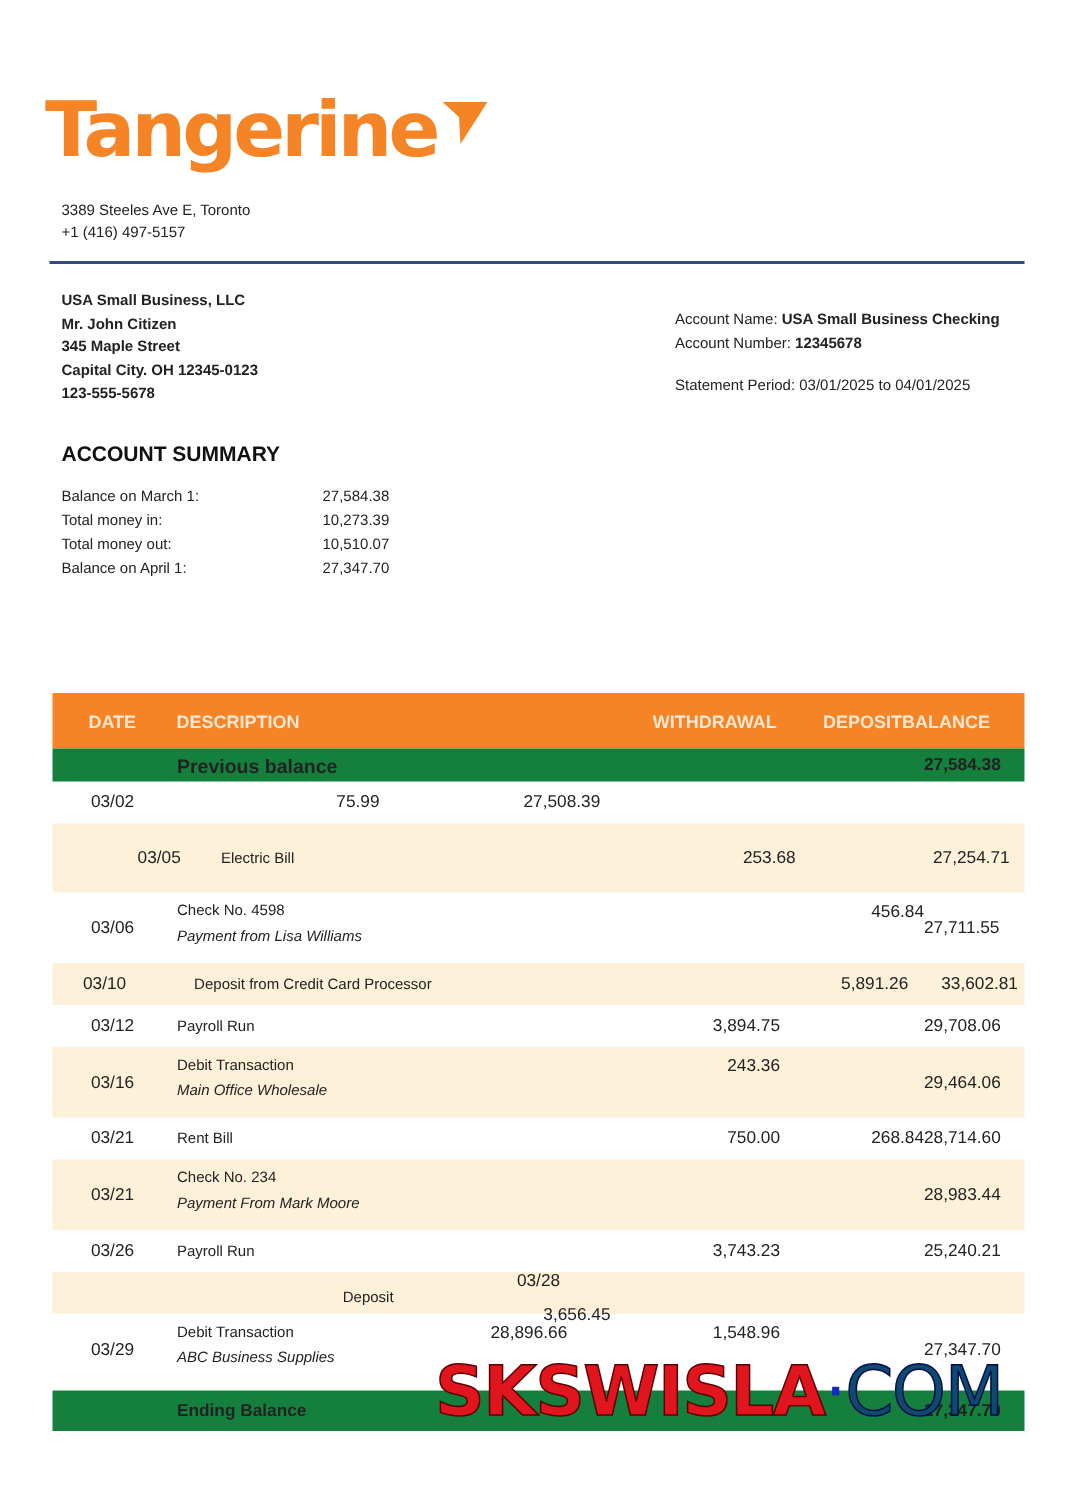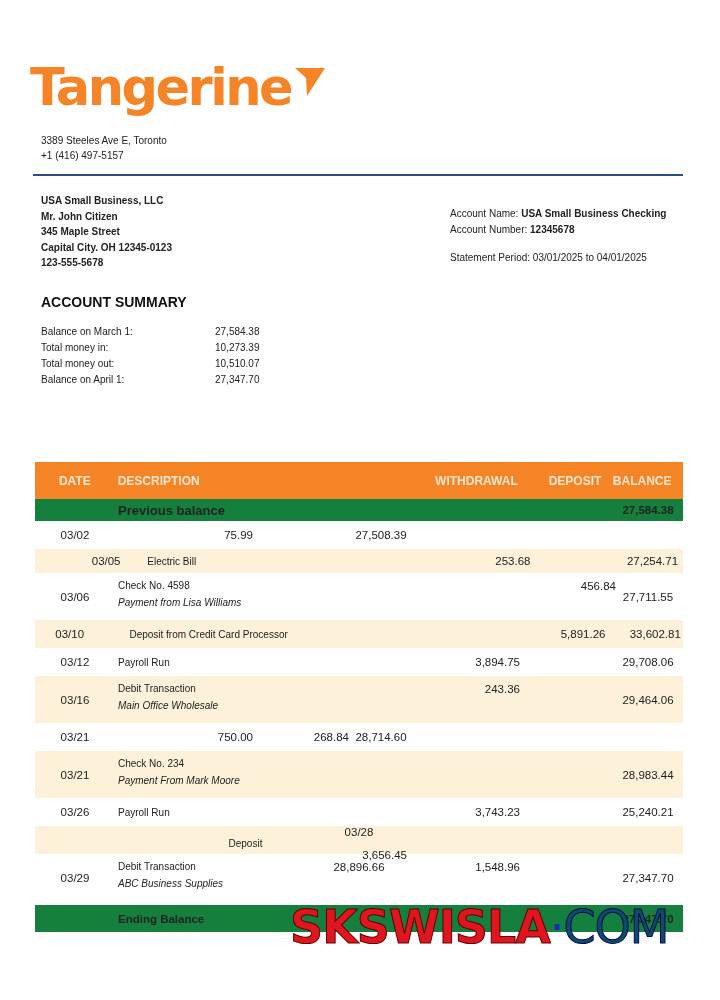--- a/index.html
+++ b/index.html
@@ -20,21 +20,21 @@
   .sum-val { width:60px; text-align:left; }
   .txn { position:absolute; left:35px; top:415px; width:648px; }
   .thead { display:flex; height:37px; background:#f58426; align-items:center; color:#fde6d0; font-weight:bold; font-size:12px;margin-top:47px; }
   .row { display:flex; align-items:center; font-size:10px; color:#222; }
   .row.alt { background:#fdf1d9; }
   .row.grey { background:#15803d; }
   .c-date { width:80px; text-align:center; font-size:11.5px; }
   .c-desc { width:264px; padding-left:3px; }
   .c-wd { width:138px; text-align:right; padding-right:0; }
   .c-dep { width:96px; text-align:right; }
-  .c-bal { width:64px; text-align:center; padding-left:0; }
+  .c-bal { width:64px; text-align:left; padding-left:0; }
   .thead .c-date, .thead .c-desc, .thead .c-wd, .thead .c-dep, .thead .c-bal { font-size:12px; }
   .thead .c-wd { text-align:right; width:138px; }
   .thead .c-dep { width:84px; }
   .thead .c-bal { width:82px; }
   .num { font-size:11.5px; }
   .sub { font-style:italic; display:block; margin-top:6px; }
   .top-al { align-self:flex-start; padding-top:7px; }
   .prev-label { font-size:13px; font-weight:bold; }
   .bold-num { font-weight:bold; font-size:11.5px; }
   .watermark { position:absolute; left:290px; top:900px; font-family:"DejaVu Sans", sans-serif; font-size:46px; letter-spacing:-1px; }
@@ -108,21 +108,21 @@
     <div class="c-dep"></div>
     <div class="c-bal bold-num">27,584.38</div>
   </div>
   <div id="txn-rows">
       <div class="row" style="height: 28px;">
         <div class="c-date">03/02</div>
         <div class="c-wd num">75.99</div>
         <div class="c-dep num"></div>
         <div class="c-bal num">27,508.39</div>
       </div>
-      <div class="row alt" style="height: 24px; padding-left: 33px;">
+      <div class="row alt" style="height: 46px; padding-left: 33px;">
         <div class="c-date">03/05</div>
         <div class="c-desc"><span>Electric Bill</span></div>
         <div class="c-wd num">253.68</div>
         <div class="c-dep num"></div>
         <div class="c-bal num">27,254.71</div>
       </div>
       <div class="row" style="height: 47px;">
         <div class="c-date">03/06</div>
         <div class="c-desc top-al"><span>Check No. 4598</span><span class="sub">Payment from Lisa Williams</span></div>
         <div class="c-wd num top-al"></div>
@@ -145,20 +145,21 @@
       </div>
       <div class="row alt" style="height: 47px;">
         <div class="c-date">03/16</div>
         <div class="c-desc top-al"><span>Debit Transaction</span><span class="sub">Main Office Wholesale</span></div>
         <div class="c-wd num top-al">243.36</div>
         <div class="c-dep num top-al"></div>
         <div class="c-bal num">29,464.06</div>
       </div>
       <div class="row" style="height: 28px;">
         <div class="c-date">03/21</div>
+        <div class="c-desc"><span>Rent Bill</span></div>
         <div class="c-wd num">750.00</div>
         <div class="c-dep num">268.84</div>
         <div class="c-bal num">28,714.60</div>
       </div>
       <div class="row alt" style="height: 47px;">
         <div class="c-date">03/21</div>
         <div class="c-desc top-al"><span>Check No. 234</span><span class="sub">Payment From Mark Moore</span></div>
         <div class="c-wd num top-al"></div>
         <div class="c-dep num top-al"></div>
         <div class="c-bal num">28,983.44</div>

